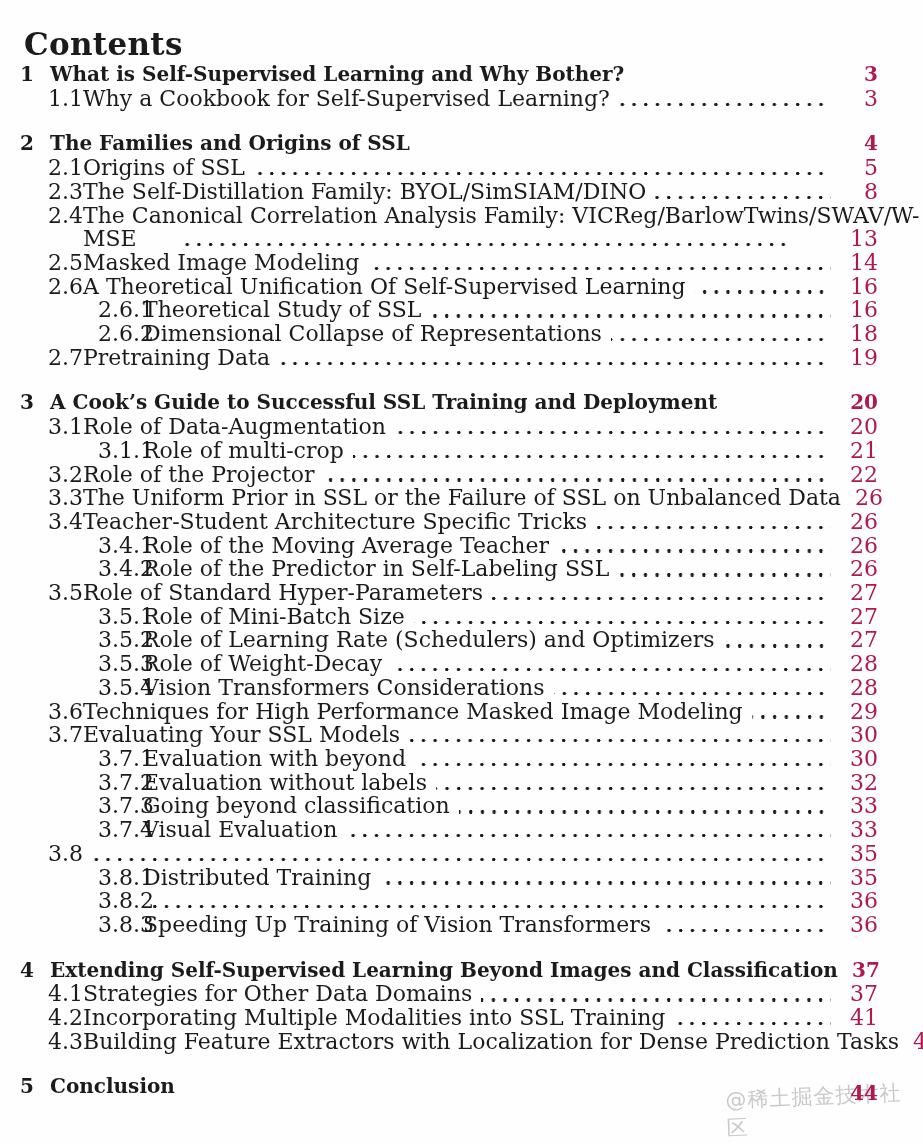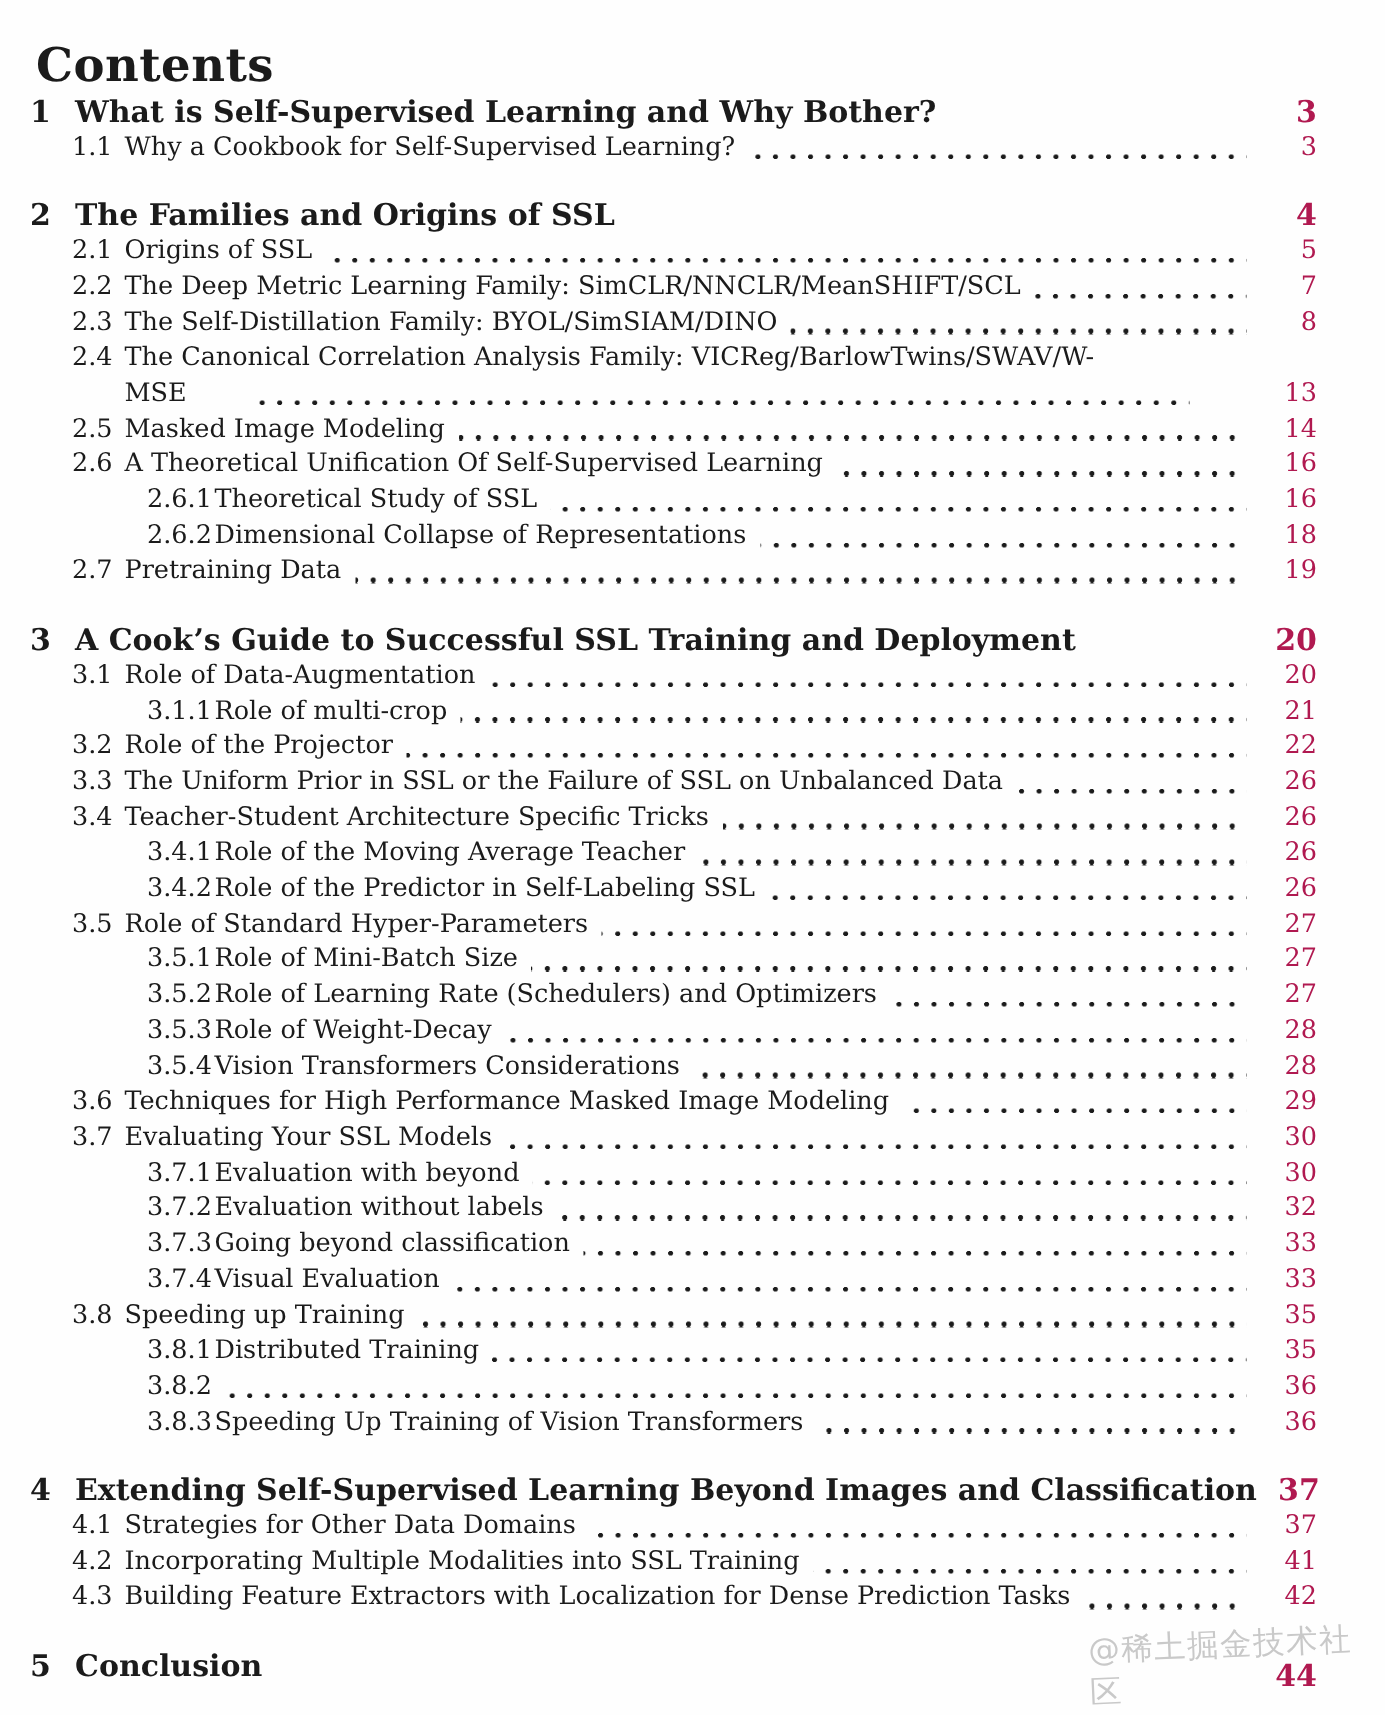--- a/index.html
+++ b/index.html
@@ -22,21 +22,21 @@
   }
   .toc {
     position: absolute;
     left: 20px;
     top: 63px;
     width: 858px;
   }
   .sec-group + .sec-group { margin-top: 22px; }
   .row {
     display: flex;
-    font-size: 17px;
+    font-size: 22px;
     line-height: 23.7px;
   }
   .row.sec { font-weight: 700; font-size: 20px; }
   .sec .num { width: 30px; flex: none; }
   .lvl1 { padding-left: 28px; }
   .lvl1 .num { width: 35px; flex: none; }
   .lvl2 { padding-left: 78px; }
   .lvl2 .num { width: 45px; flex: none; }
   .cont { padding-left: 63px; gap: 38px; }
   .title { white-space: nowrap; text-align: center; }
@@ -105,26 +105,20 @@
           <span class="dots nodots"></span>
           <span class="page-num">4</span>
         </div>
         <div class="row lvl1">
           <span class="num">2.1</span>
           <span class="title">Origins of SSL</span>
           <span class="dots"></span>
           <span class="page-num">5</span>
         </div>
         <div class="row lvl1">
-          <span class="num">2.2</span>
-          <span class="title">The Deep Metric Learning Family: SimCLR/NNCLR/MeanSHIFT/SCL</span>
-          <span class="dots"></span>
-          <span class="page-num">7</span>
-        </div>
-        <div class="row lvl1">
           <span class="num">2.3</span>
           <span class="title">The Self-Distillation Family: BYOL/SimSIAM/DINO</span>
           <span class="dots"></span>
           <span class="page-num">8</span>
         </div>
         <div class="row lvl1">
           <span class="num">2.4</span>
           <span class="title">The Canonical Correlation Analysis Family: VICReg/BarlowTwins/SWAV/W-</span>
           <span class="dots nodots"></span>
         </div>
@@ -274,21 +268,20 @@
           <span class="page-num">33</span>
         </div>
         <div class="row lvl2">
           <span class="num">3.7.4</span>
           <span class="title">Visual Evaluation</span>
           <span class="dots"></span>
           <span class="page-num">33</span>
         </div>
         <div class="row lvl1">
           <span class="num">3.8</span>
-          <span class="title">Speeding up Training</span>
           <span class="dots"></span>
           <span class="page-num">35</span>
         </div>
         <div class="row lvl2">
           <span class="num">3.8.1</span>
           <span class="title">Distributed Training</span>
           <span class="dots"></span>
           <span class="page-num">35</span>
         </div>
         <div class="row lvl2">

